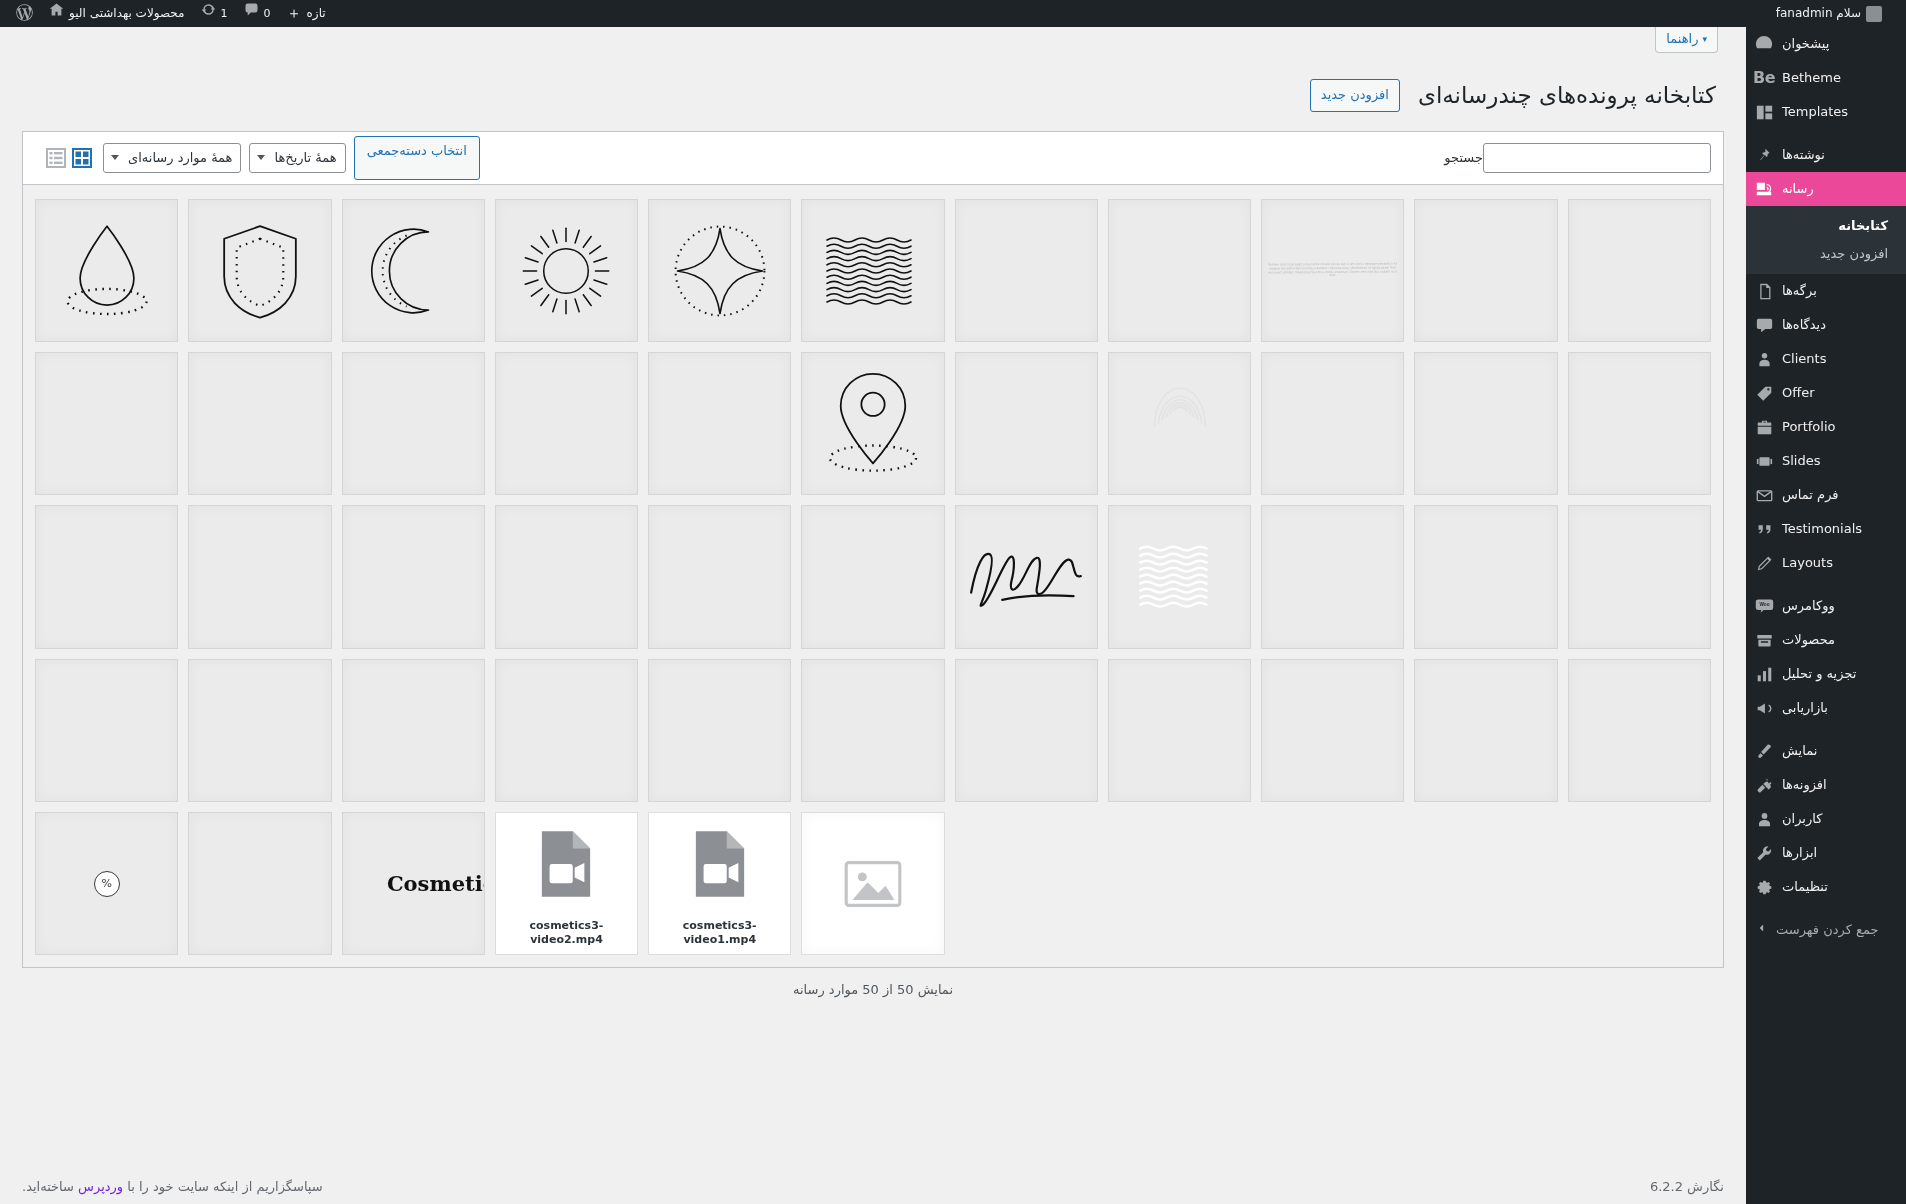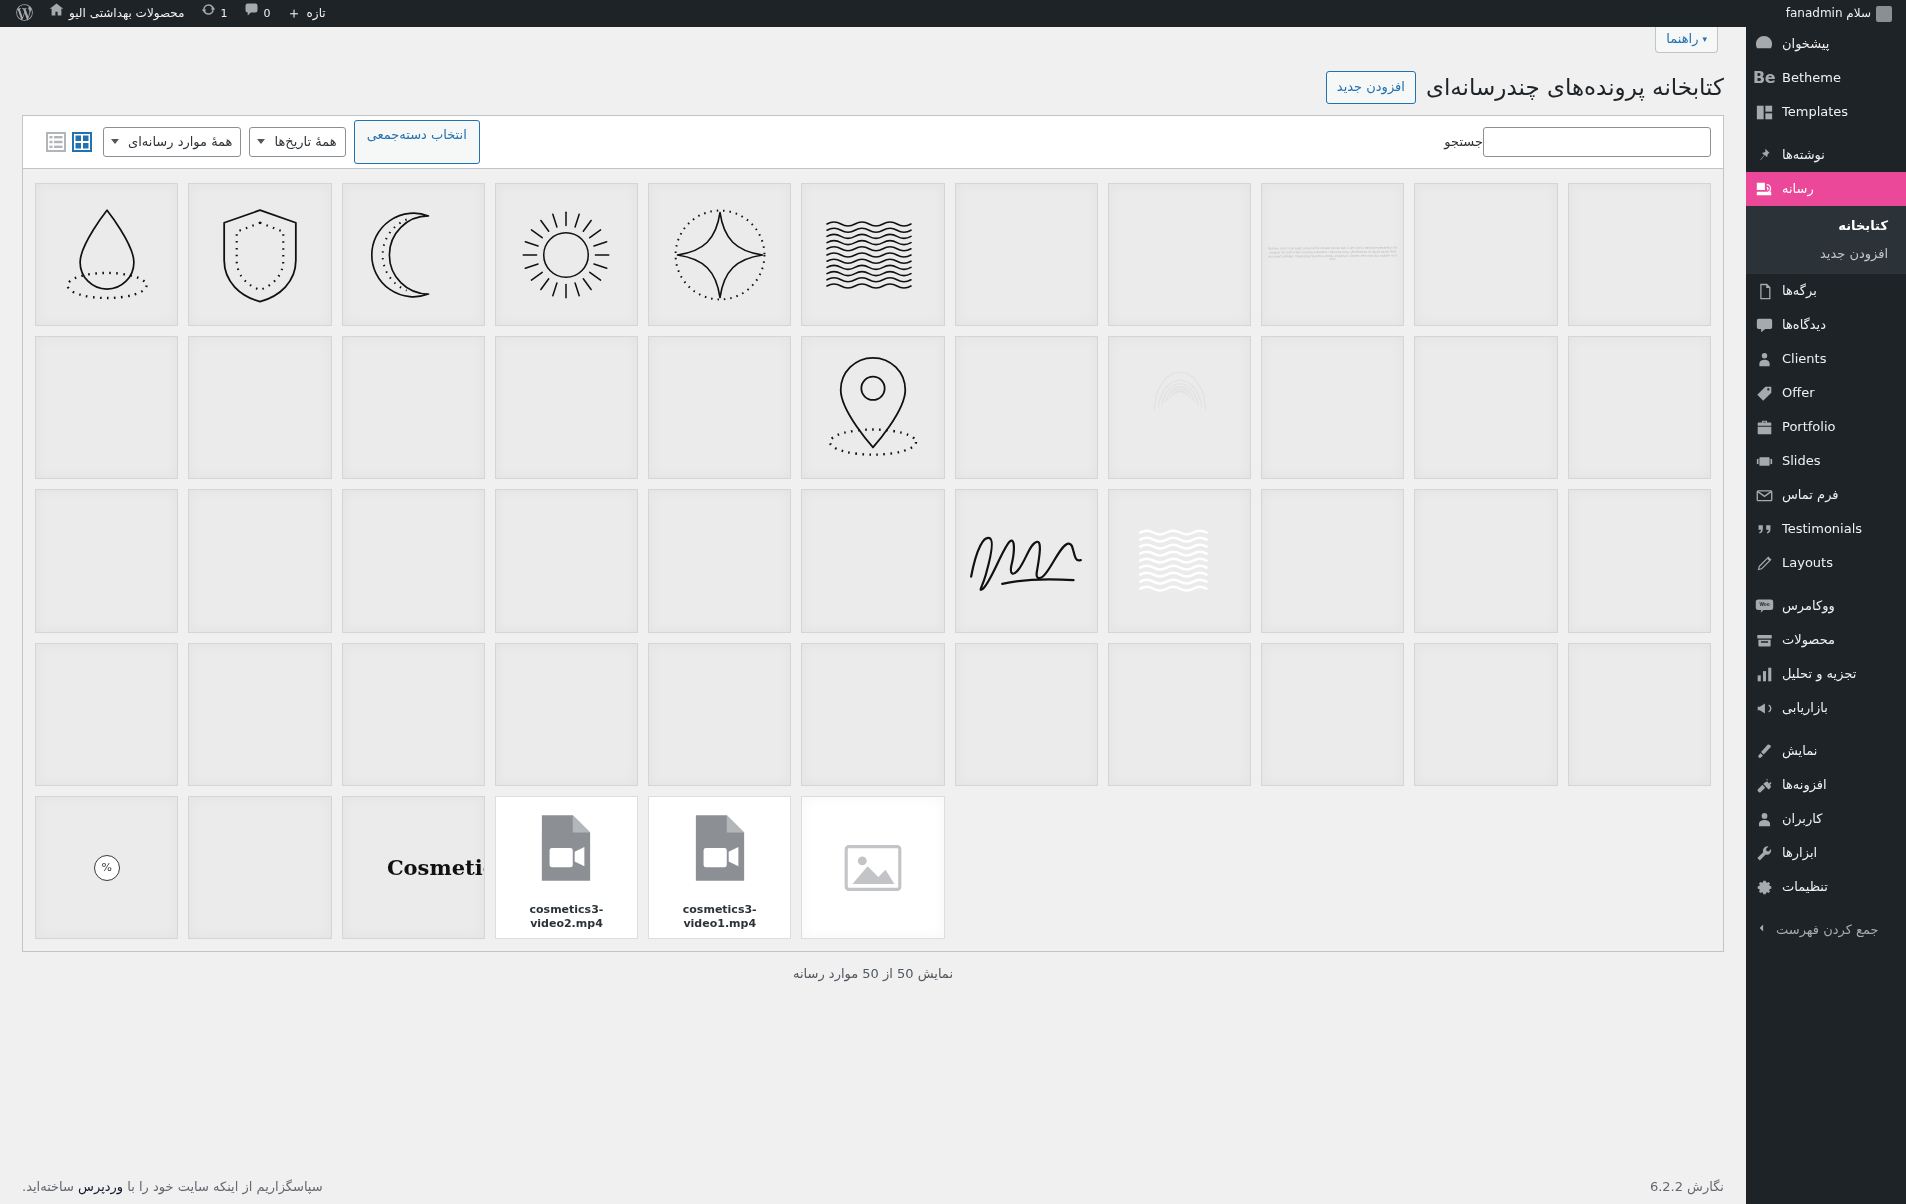--- a/index.html
+++ b/index.html
@@ -11,21 +11,21 @@
   }
   body { position: relative; direction: rtl; }
 
   
   #adminbar {
     position: absolute; top: 0; left: 0; right: 0; height: 27px;
     background: #1d2327; color: #f0f0f1;
     font-size: 12px; line-height: 27px;
     display: flex; align-items: center; z-index: 50;
   }
-  .ab-right { display: flex; align-items: center; padding-right: 6px; }
+  .ab-right { display: flex; align-items: center; padding-right: 16px; }
   .ab-left  { display: flex; align-items: center; margin-left: 0; padding-left: 8px; }
   .ab-spacer { flex: 1; }
   .ab-item {
     display: flex; align-items: center; gap: 5px;
     padding: 0 8px; height: 27px; color: #f0f0f1; cursor: pointer;
     white-space: nowrap;
   }
   .wp-logo-ab { font-size: 16px; line-height: 1; }
   .ab-avatar {
     width: 16px; height: 16px; background: #8a8f94; border-radius: 2px;
@@ -96,21 +96,21 @@
   }
   .tri-down { font-size: 9px; }
 
   .page-head {
     display: flex; align-items: center; gap: 10px;
     justify-content: flex-start; padding: 9px 0 8px 0;
     direction: rtl;
   }
   h1.wp-heading-inline {
     font-size: 23px; font-weight: 400; color: #1d2327;
-    line-height: 1.3; margin: 0; padding: 9px 0 4px 0;
+    line-height: 1.3; margin: 8px; padding: 9px 0 4px 0;
     display: inline-block;
   }
   .page-title-action {
     border: 1px solid #2271b1; color: #2271b1; background: #f6f7f7;
     padding: 2px 10px 3px; border-radius: 3px; font-size: 13px;
     cursor: pointer; line-height: 2; white-space: nowrap;
     margin-top: 4px;
   }
 
   
@@ -206,21 +206,21 @@
     text-align: center; padding: 14px 0 18px; color: #50575e; font-size: 13px;
   }
 
   
   #wpfooter {
     position: absolute; bottom: 0; right: 160px; left: 0;
     padding: 10px 22px; font-size: 13px; color: #646970;
     display: flex; justify-content: space-between; align-items: center;
     z-index: 30;
   }
-  #wpfooter a { color: #0f172a; text-decoration: none; cursor: pointer; }
+  #wpfooter a { color: #6d28d9; text-decoration: none; cursor: pointer; }
   .footer-left { direction: rtl; }
   .footer-right { direction: rtl; }
 </style>
 </head>
 <body>
 
 <div id="adminbar">
   <div class="ab-right">
     <div class="ab-item">
       <span class="ab-avatar"></span>

